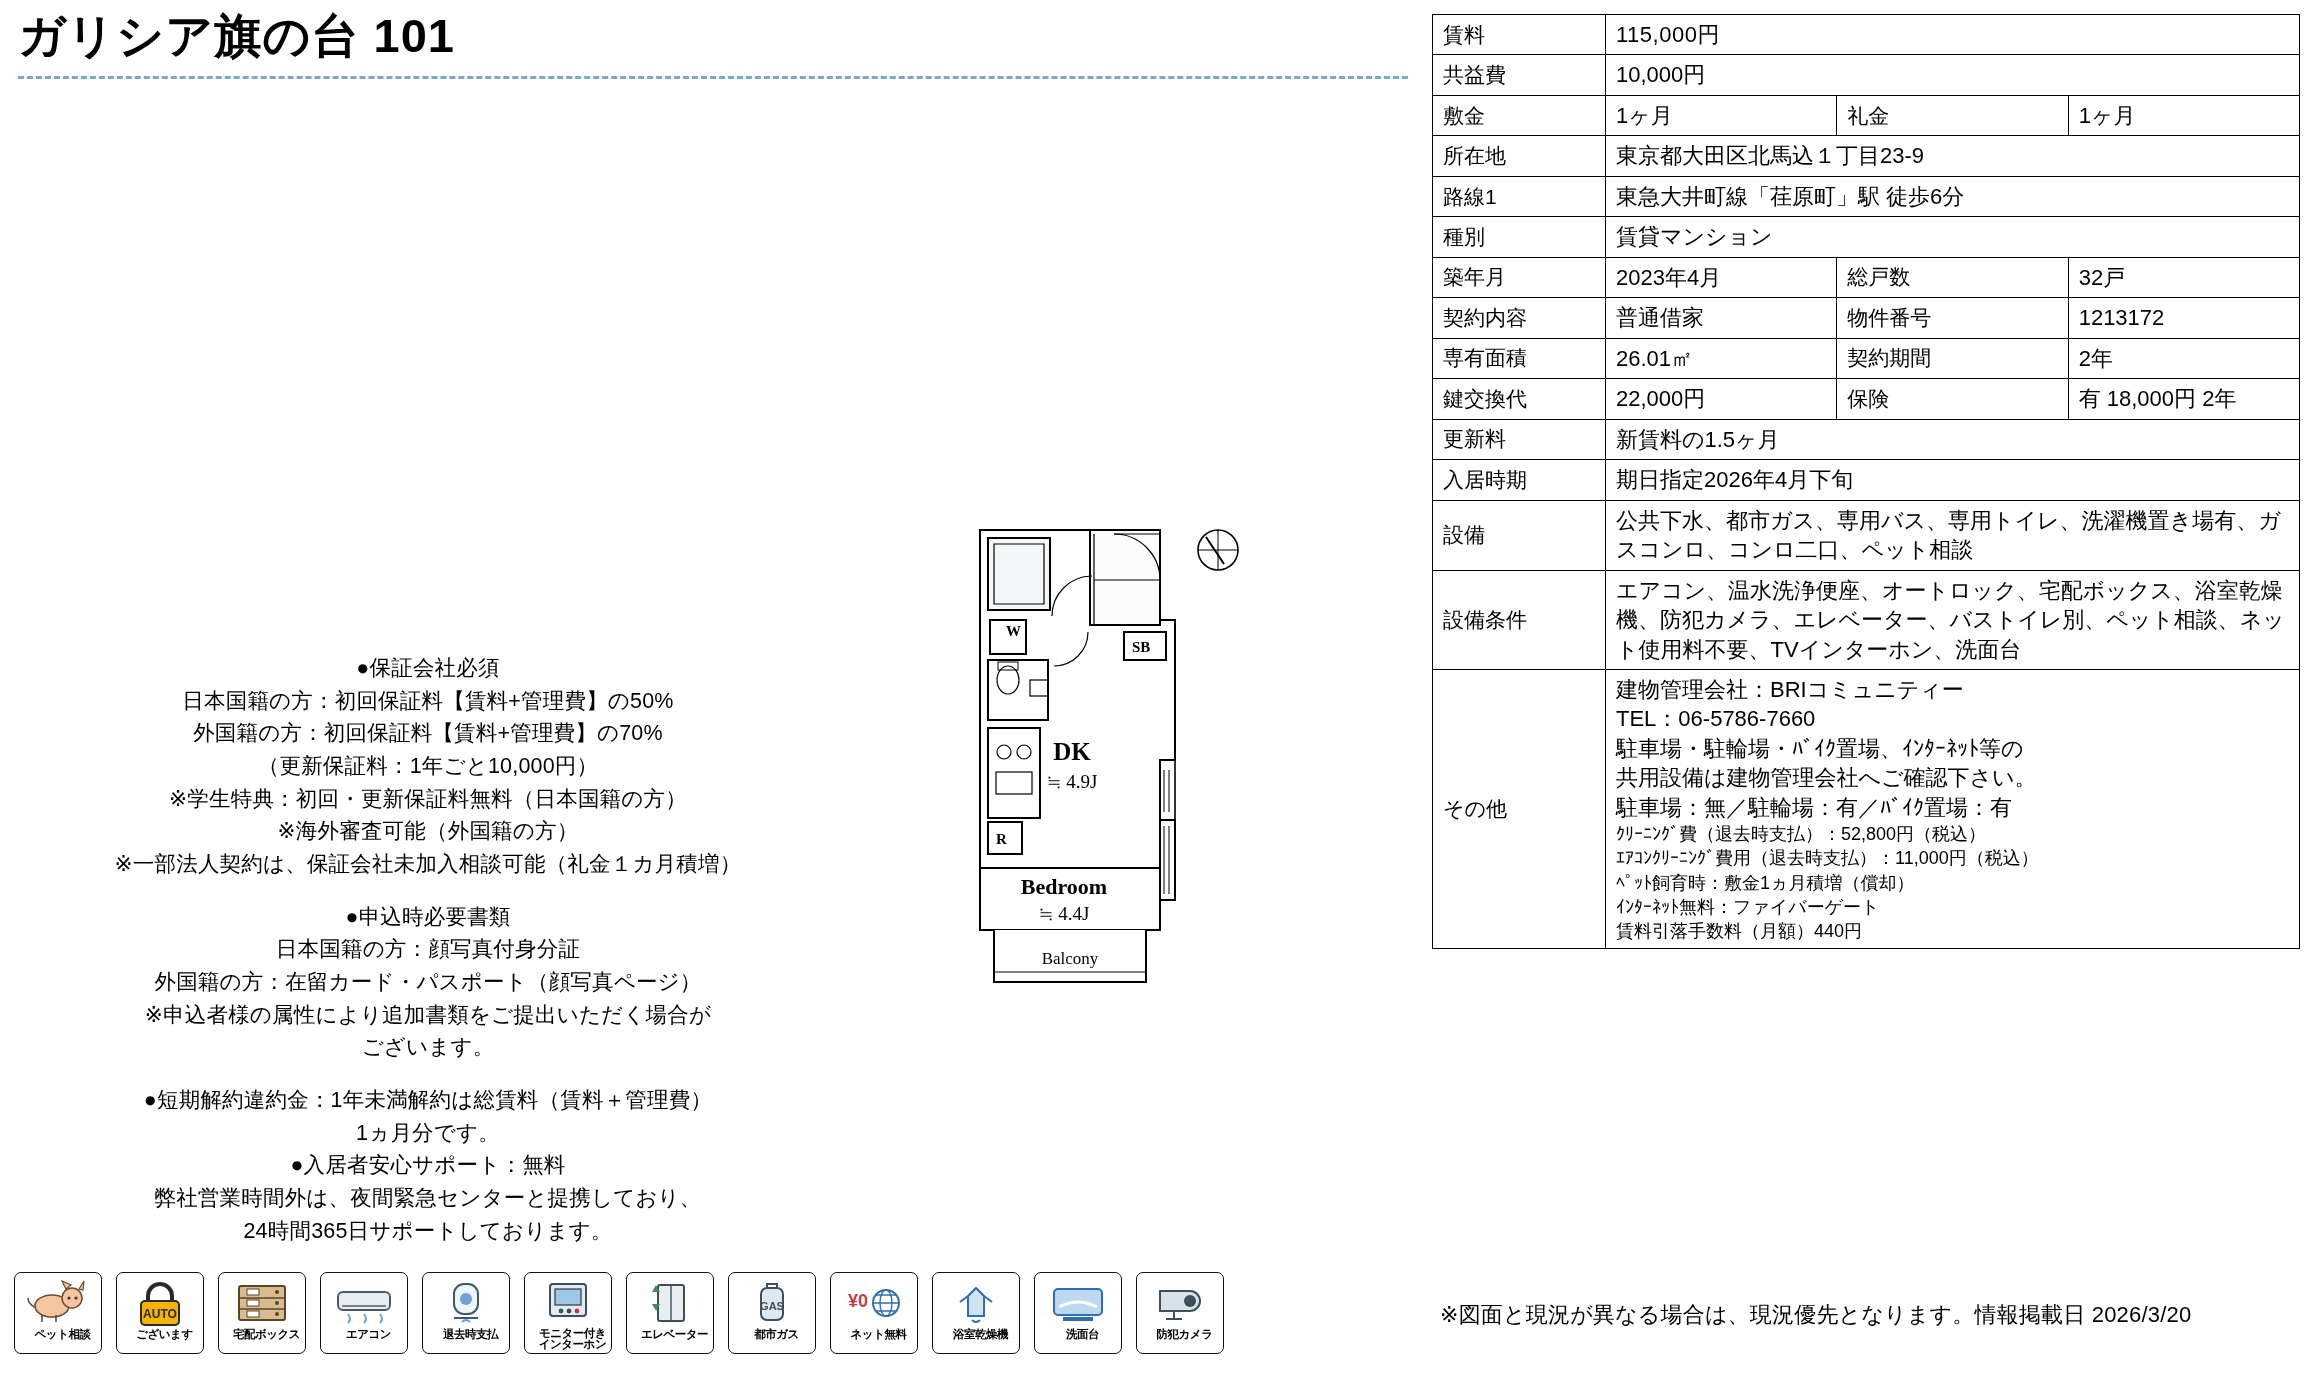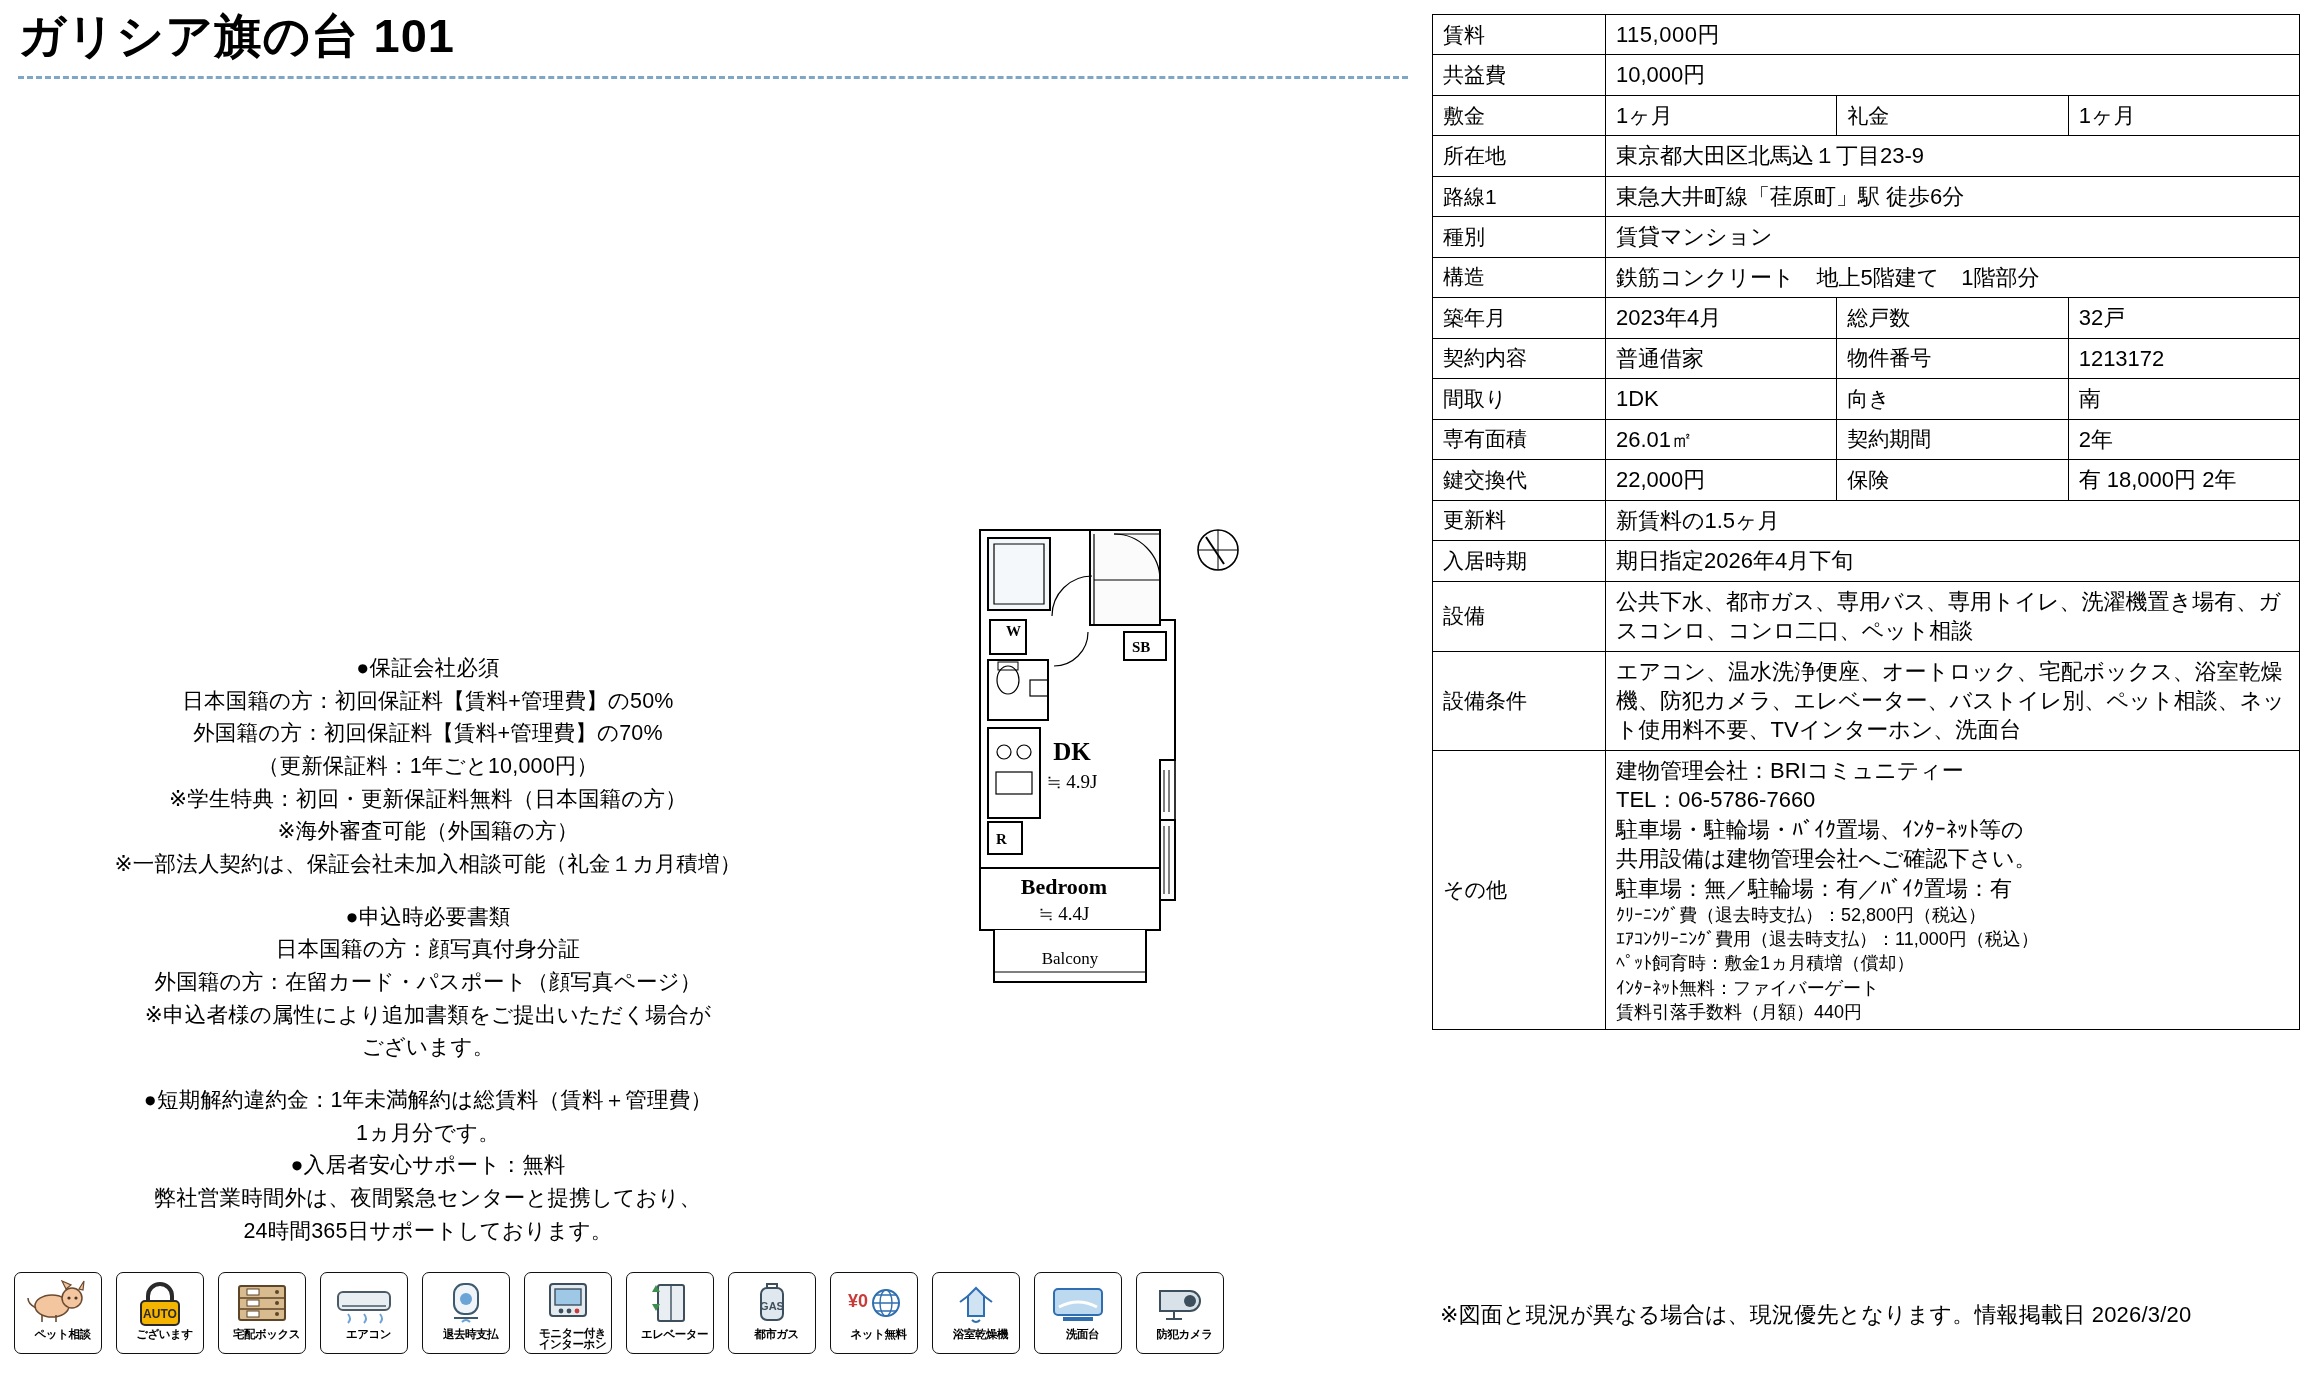--- a/index.html
+++ b/index.html
@@ -434,40 +434,30 @@
     </tr>
     <tr>
       <td class="lbl">路線1</td>
       <td colspan="3">東急大井町線「荏原町」駅 徒歩6分</td>
     </tr>
     <tr>
       <td class="lbl">種別</td>
       <td colspan="3">賃貸マンション</td>
     </tr>
     <tr>
-      <td class="lbl">構造</td>
-      <td colspan="3">鉄筋コンクリート　地上5階建て　1階部分</td>
-    </tr>
-    <tr>
       <td class="lbl">築年月</td>
       <td>2023年4月</td>
       <td class="lbl2">総戸数</td>
       <td class="val2">32戸</td>
     </tr>
     <tr>
       <td class="lbl">契約内容</td>
       <td>普通借家</td>
       <td class="lbl2">物件番号</td>
       <td class="val2">1213172</td>
-    </tr>
-    <tr>
-      <td class="lbl">間取り</td>
-      <td>1DK</td>
-      <td class="lbl2">向き</td>
-      <td class="val2">南</td>
     </tr>
     <tr>
       <td class="lbl">専有面積</td>
       <td>26.01㎡</td>
       <td class="lbl2">契約期間</td>
       <td class="val2">2年</td>
     </tr>
     <tr>
       <td class="lbl">鍵交換代</td>
       <td>22,000円</td>

